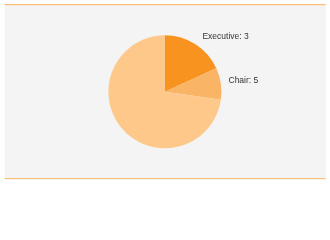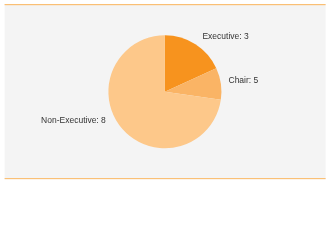--- a/index.html
+++ b/index.html
@@ -25,14 +25,13 @@
     <rect id="rule-bottom" x="4.6" y="178.02" width="321.0" height="1.12" fill="#fabf74"></rect>
     <g id="slices">
         <path d="M 164.9 91.8 L 164.900 35.300 A 56.5 56.5 0 0 1 216.294 68.329 Z" fill="#f7931e"></path>
         <path d="M 164.9 91.8 L 216.294 68.329 A 56.5 56.5 0 0 1 220.825 99.841 Z" fill="#fab465"></path>
         <path d="M 164.9 91.8 L 220.825 99.841 A 56.5 56.5 0 1 1 164.900 35.300 Z" fill="#fdc88a"></path>
       </g>
   </svg>
 
   <div class="lbl" id="lbl-executive" style="color: rgb(51, 51, 51);">Executive: 3</div>
   <div class="lbl" id="lbl-chair" style="color: rgb(51, 51, 51);">Chair: 5</div>
-  <div class="lbl" id="lbl-non-executive" style="color: rgb(51, 51, 51);">Non-Executive: 8</div>
 </div>
 
 </body></html>

